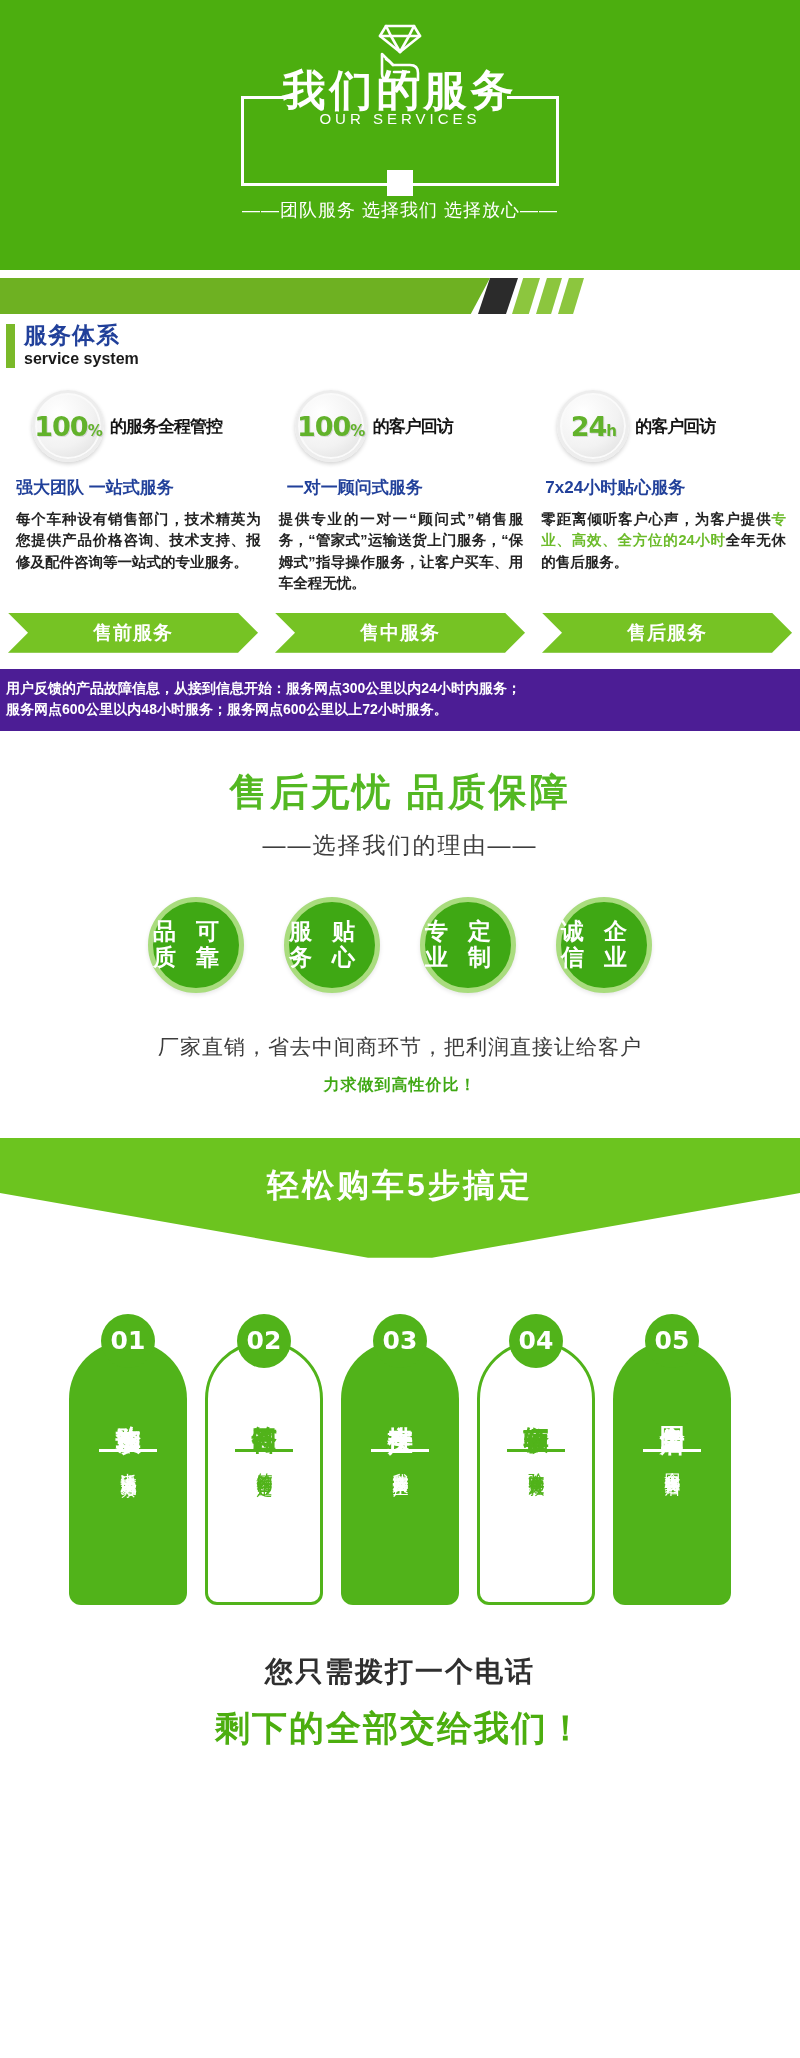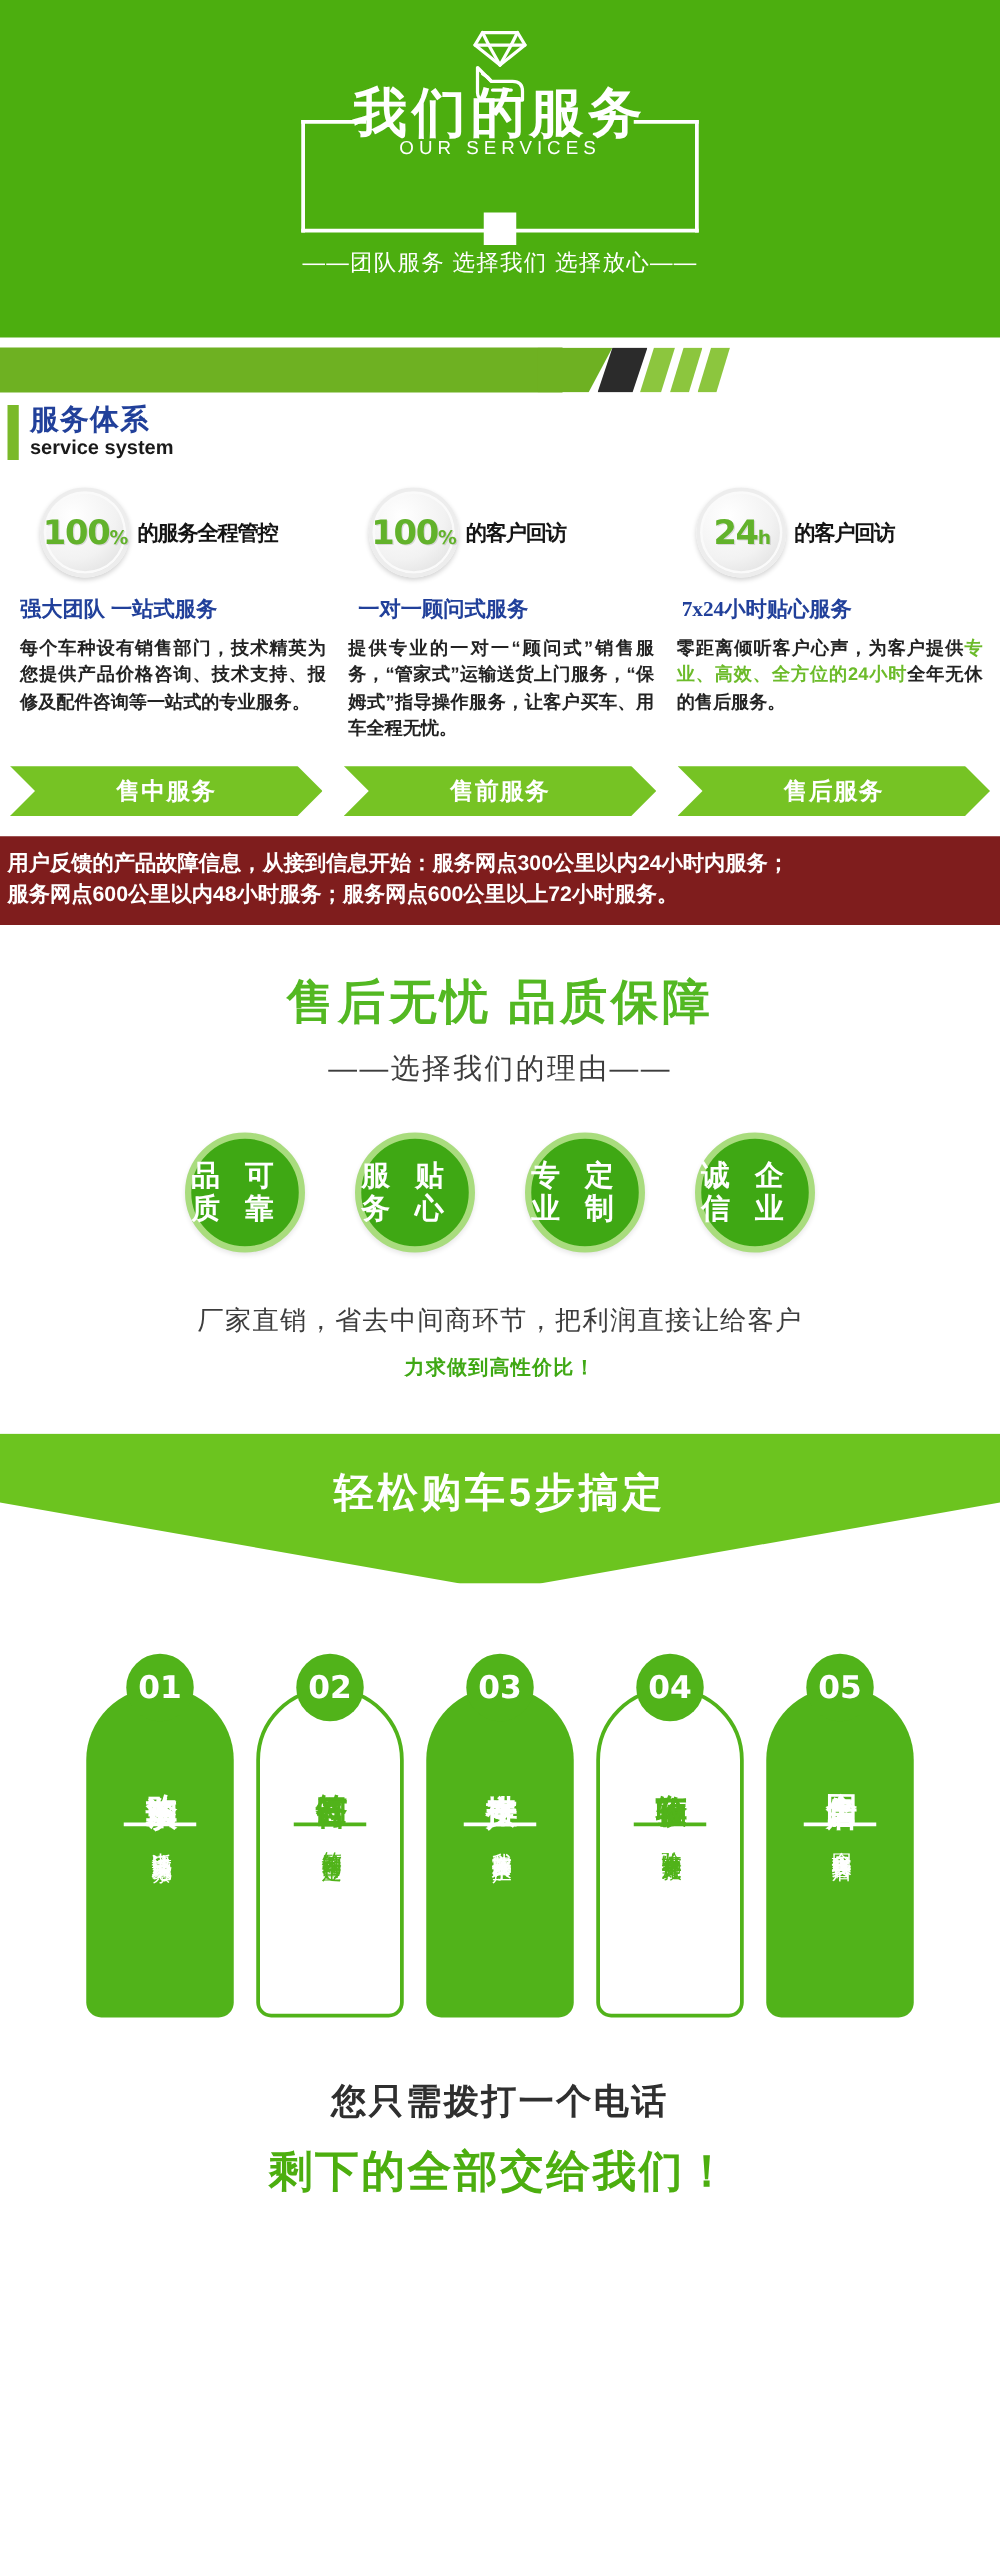--- a/index.html
+++ b/index.html
@@ -91,43 +91,43 @@
   .badge-num small { font-size:15px; }
   .badge-cap {
     margin-left:6px; font-size:17px; font-weight:bold; color:#141414;
     letter-spacing:-1px; white-space:nowrap;
   }
   .col-title {
     margin-top:12px; text-align:left; padding-left:6px;
     font-size:17px; font-weight:bold; color:#21409a; letter-spacing:0px;
   }
   .col-title.c2 { padding-left:14px; }
-  .col-title.c3 { padding-left:10px;font-family:Liberation Serif, serif; }
+  .col-title.c3 { padding-left:10px; }
   .col-body {
     margin-top:10px; padding-left:6px; padding-right:4px;
     font-size:14.5px; font-weight:bold; color:#232323; line-height:1.48;
     text-align:justify;
   }
   .col-body .hl { color:#6cbb2a; }
 
   
   .chevrons { display:flex; justify-content:space-between; padding:0 8px; margin-top:18px; }
   .chev {
     position:relative; width:250px; height:40px;
     background:#76c324; color:#fff;
     display:flex; align-items:center; justify-content:center;
     font-size:19px; font-weight:bold; letter-spacing:1px;
     clip-path:polygon(0 0, 92% 0, 100% 50%, 92% 100%, 0 100%, 8% 50%);
     box-shadow:0 2px 3px rgba(0,0,0,.12);
   }
 
   
   .bluebar {
-    margin-top:16px; background:#7f1d1d; color:#ffffff;
-    padding:9px 6px 11px 6px; font-size:17px; font-weight:bold;
+    margin-top:16px; background:#4c1d95; color:#ffffff;
+    padding:9px 6px 11px 6px; font-size:14px; font-weight:bold;
     line-height:1.5; letter-spacing:0px;
   }
 
   
   .guar-title {
     margin-top:36px; text-align:center;
     font-size:38px; font-weight:bold; color:#53b822; letter-spacing:3px;
   }
   .guar-sub {
     margin-top:12px; text-align:center;
@@ -280,24 +280,24 @@
       <div class="badge-cap">的客户回访</div>
     </div>
     <div class="col-title c3">7x24小时贴心服务</div>
     <div class="col-body"><span>零距离倾听客户心声，为客户提供</span><span class="hl">专业、高效、全方位的</span><span class="hl">24小时</span><span>全年无休的售后服务。</span></div>
   </div>
 
 </div>
 
 <div class="chevrons">
   <div class="chev">
+      <span>售前服务</span>
+    </div>
+  <div class="chev">
       <span>售中服务</span>
-    </div>
-  <div class="chev">
-      <span>售前服务</span>
     </div>
   <div class="chev">
       <span>售后服务</span>
     </div>
 </div>
 
 <div class="bluebar">
   <div>用户反馈的产品故障信息，从接到信息开始：服务网点300公里以内24小时内服务；</div>
   <div>服务网点600公里以内48小时服务；服务网点600公里以上72小时服务。</div>
 </div>

